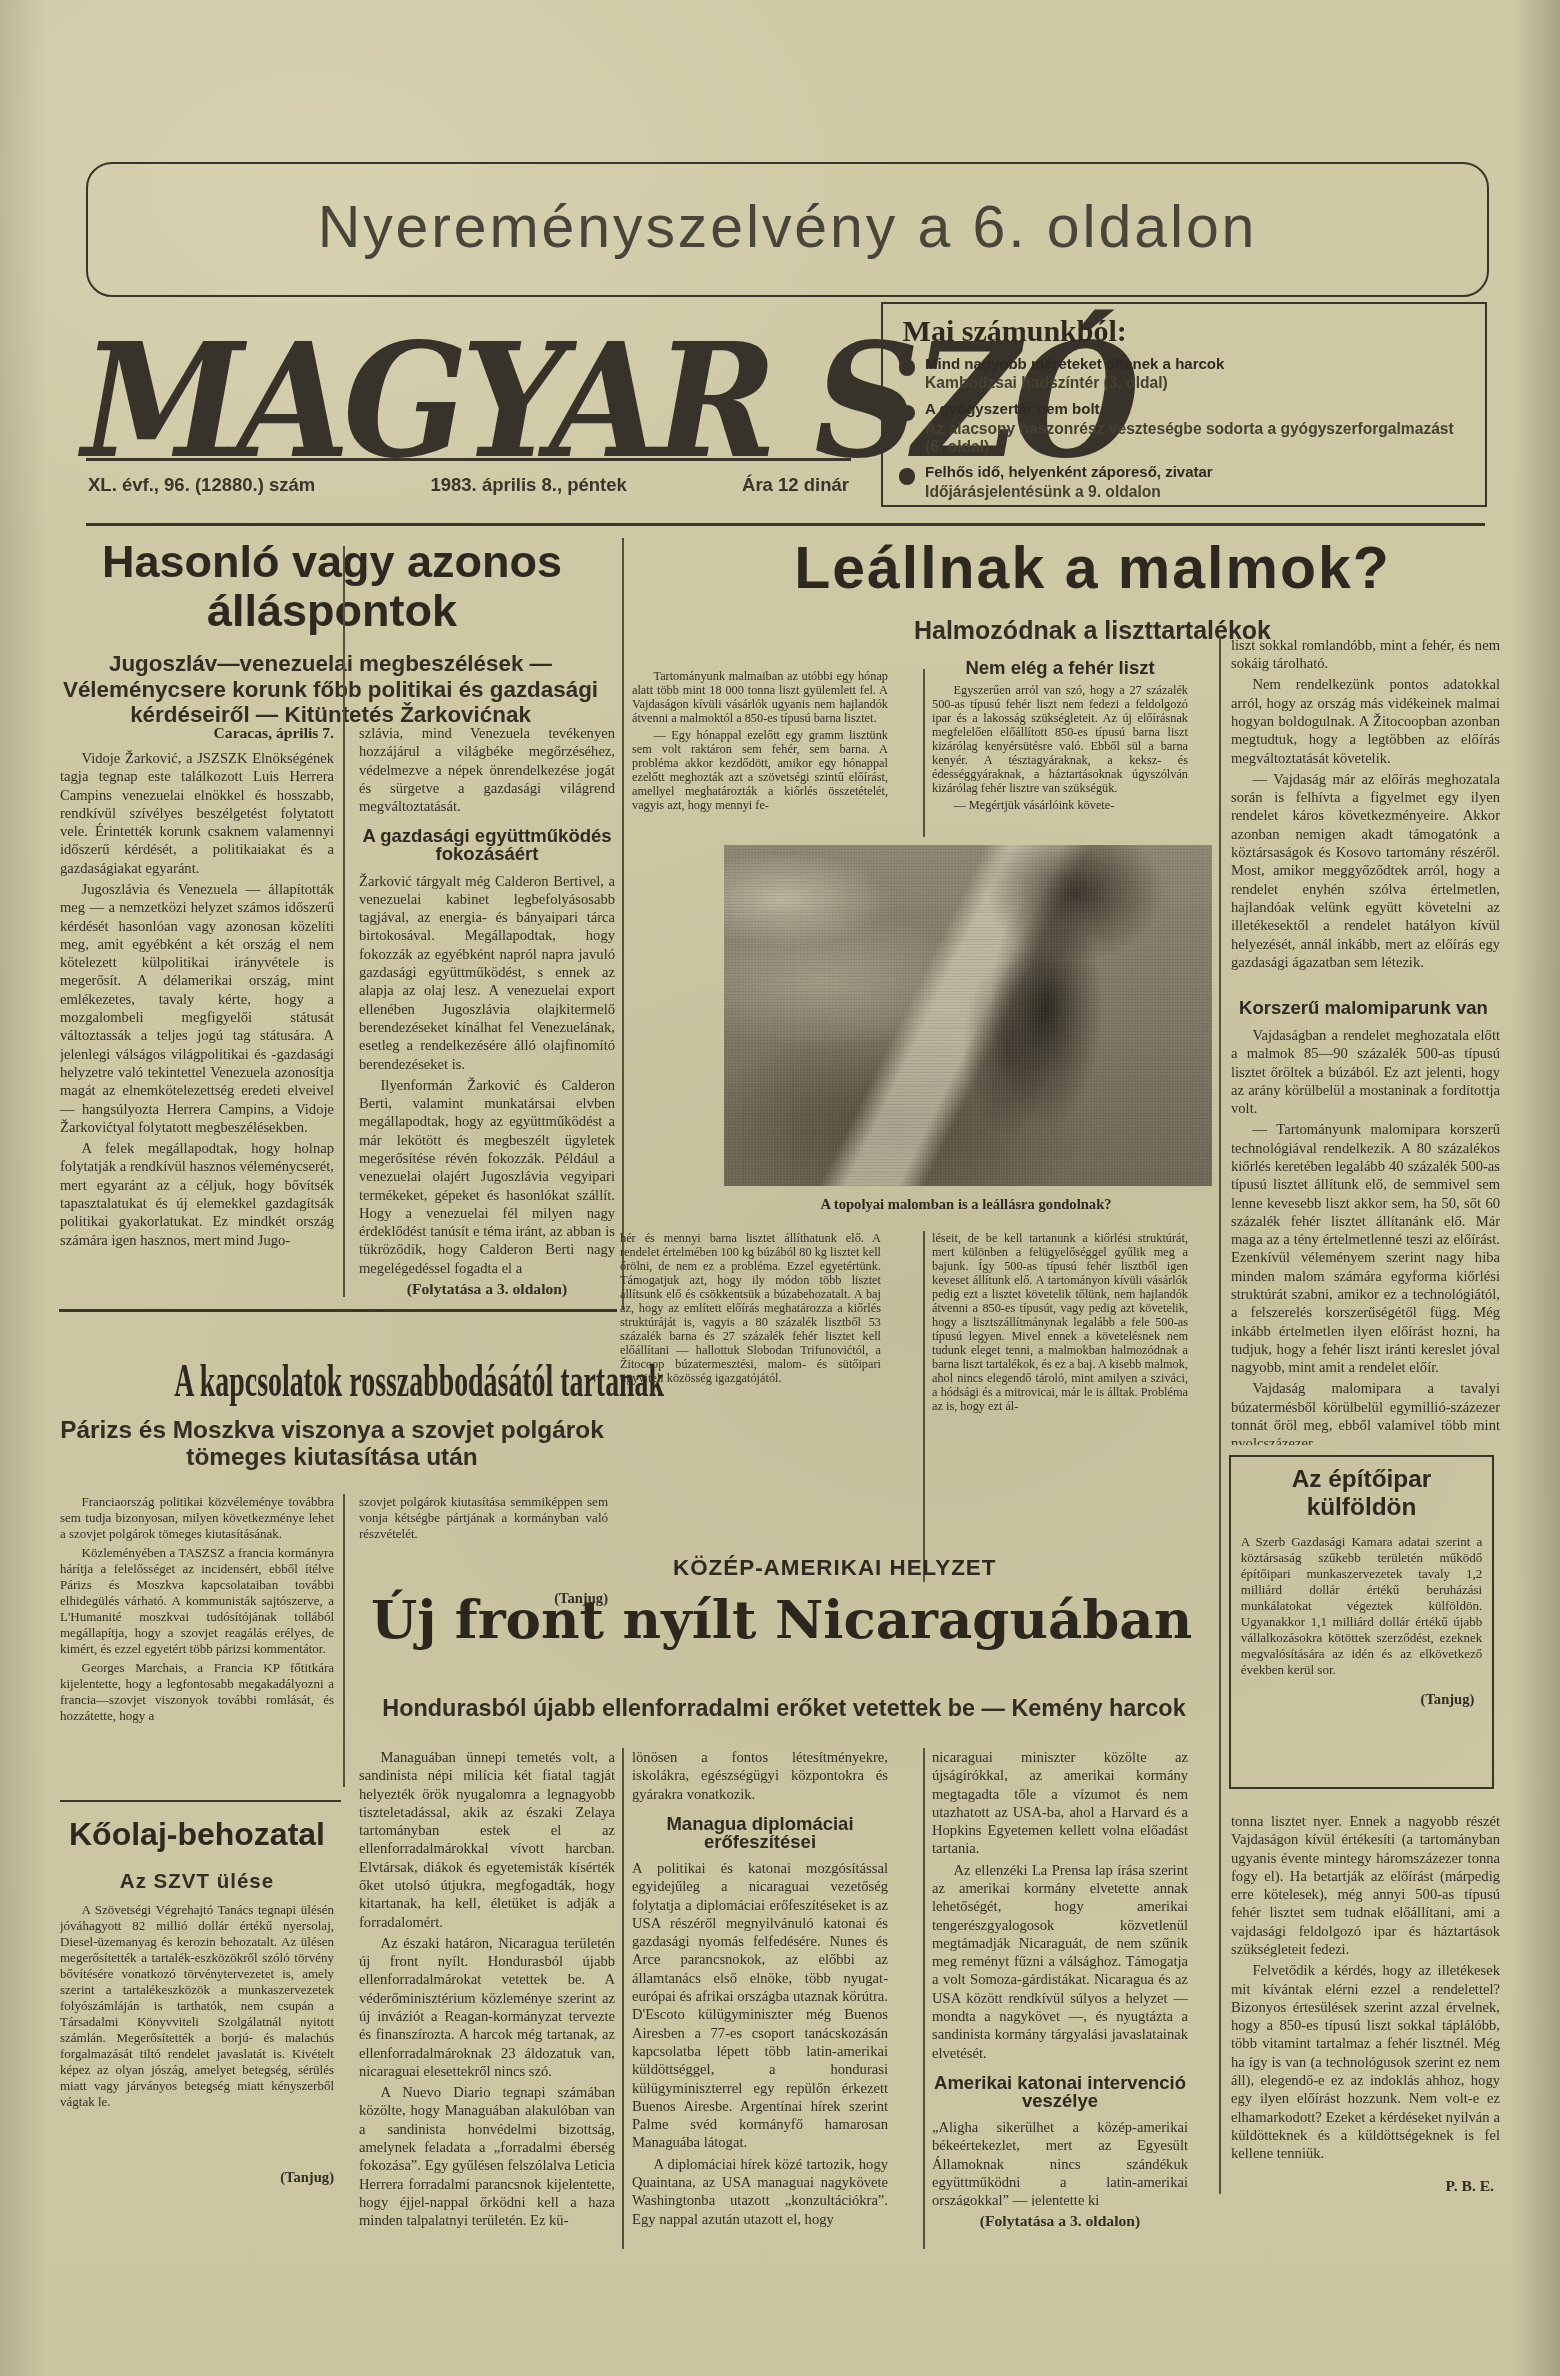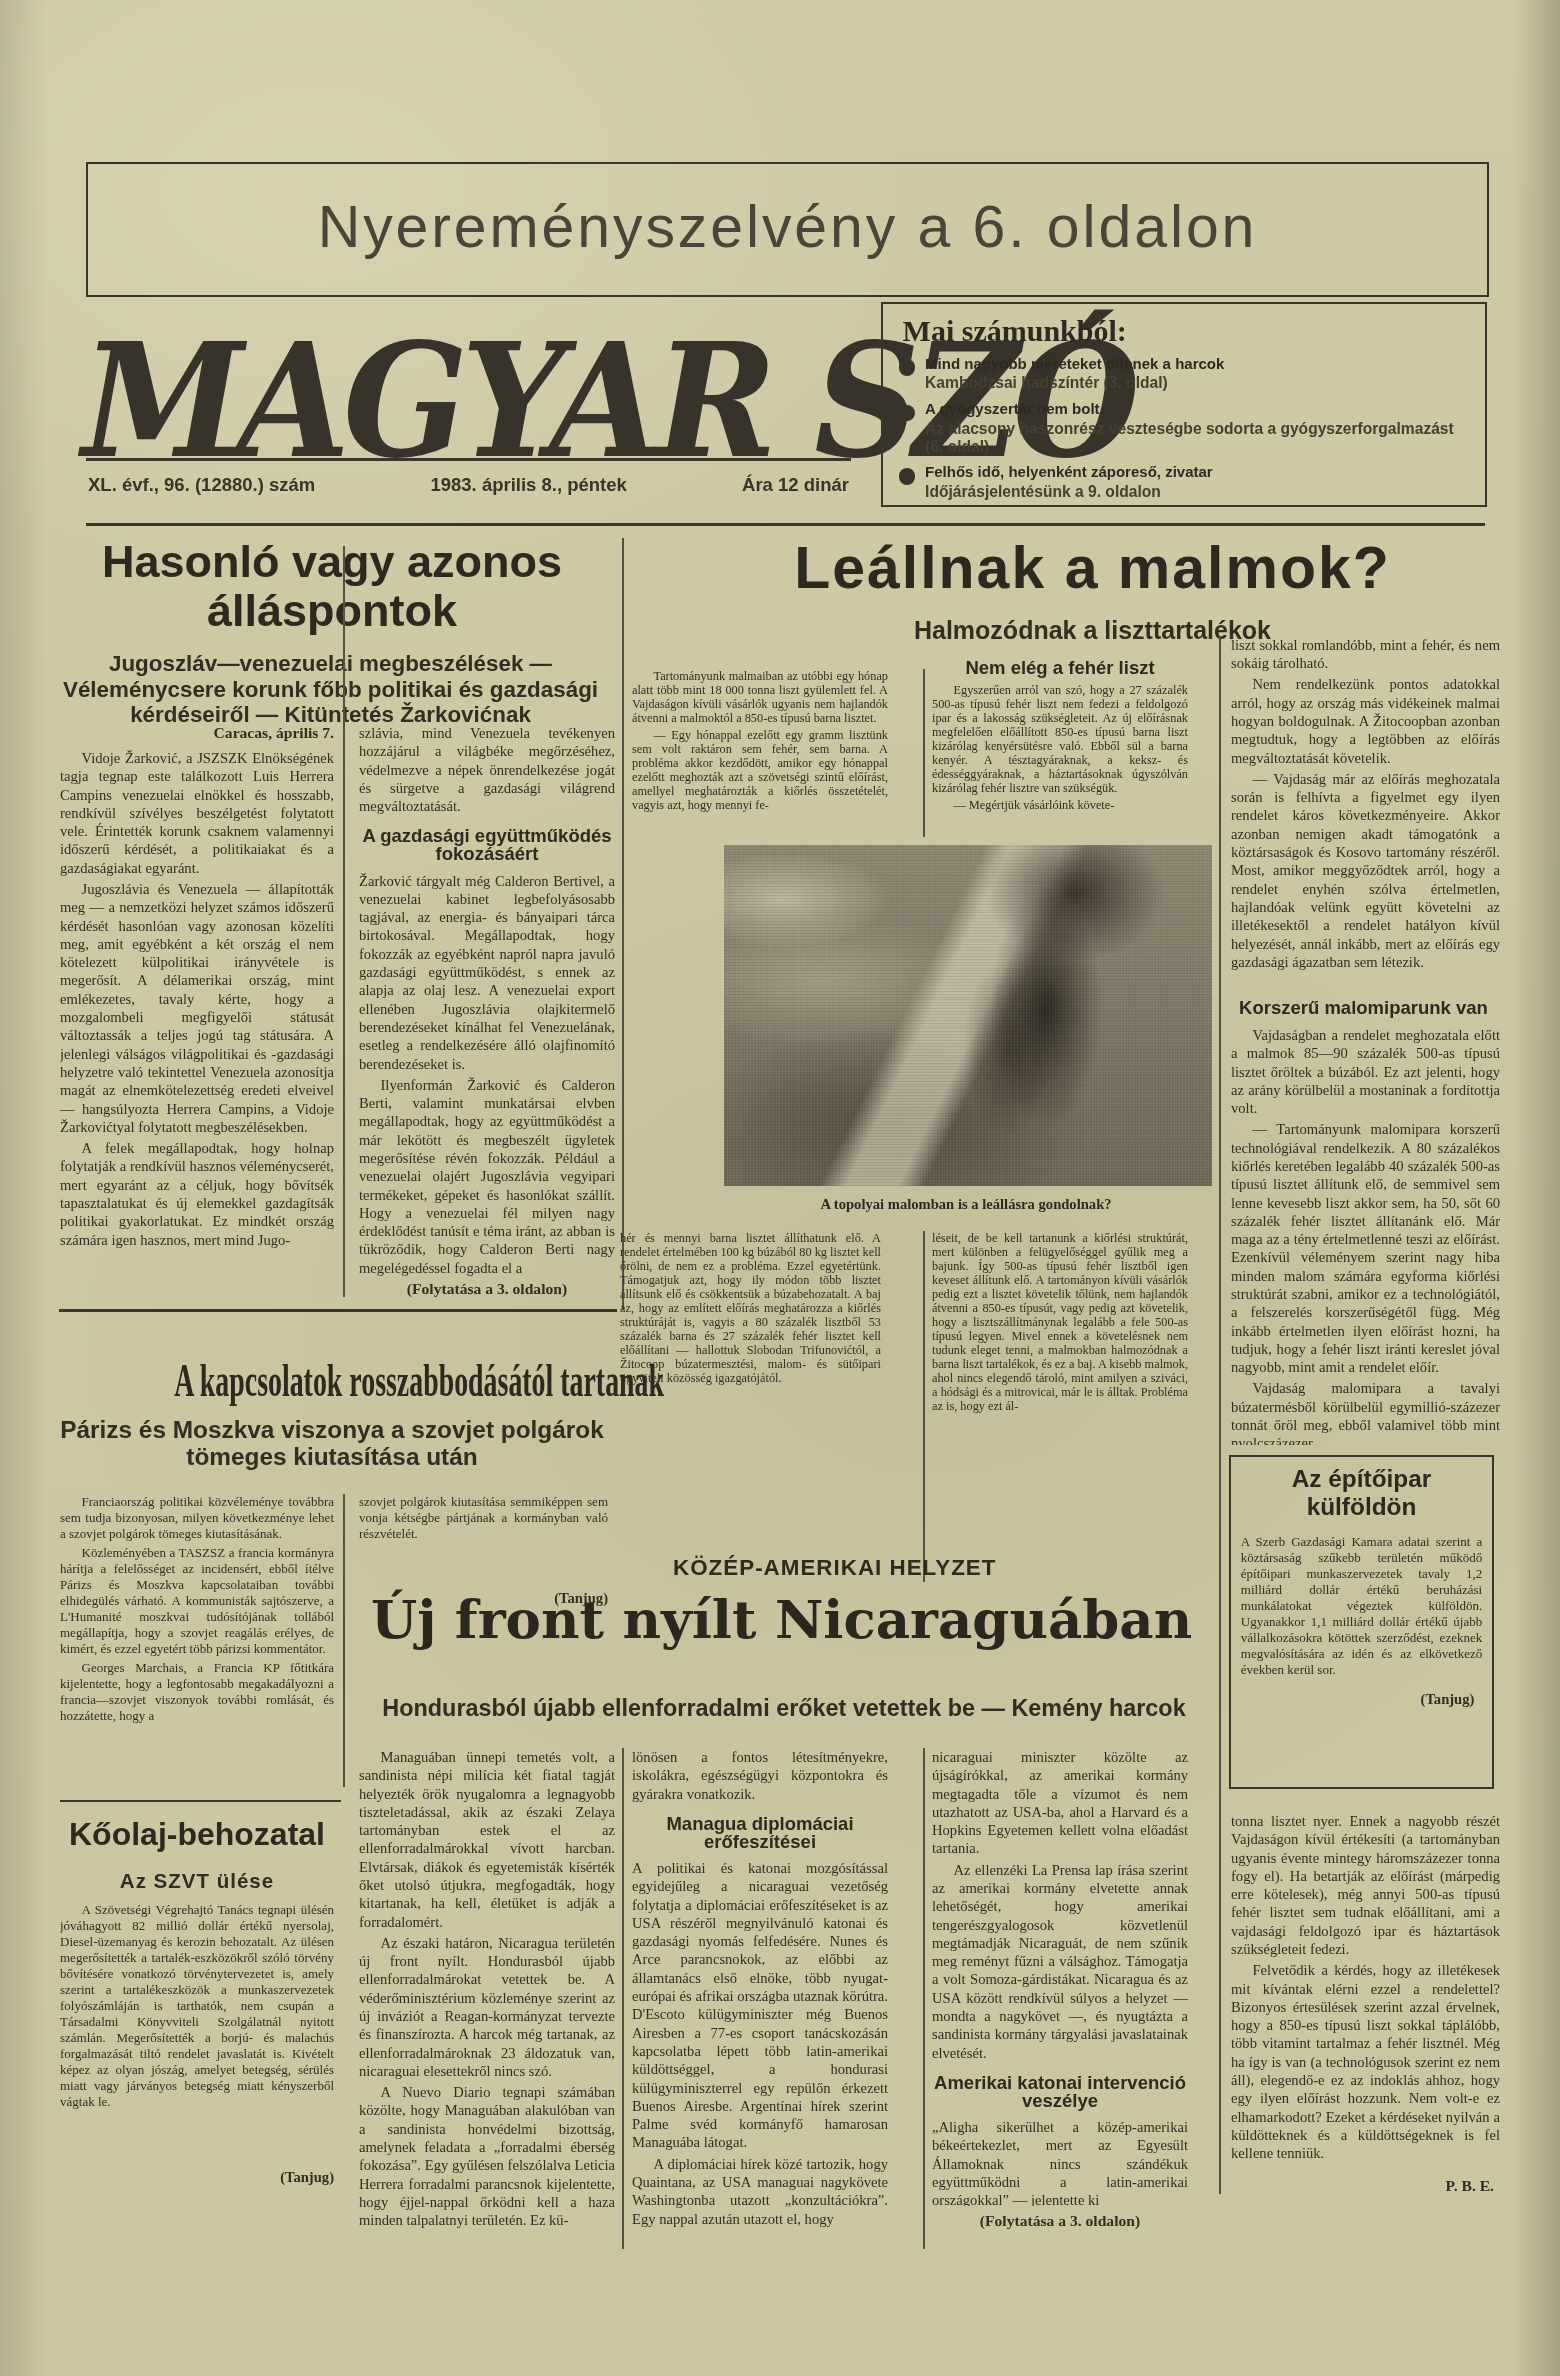--- a/index.html
+++ b/index.html
@@ -62,21 +62,21 @@
   .kicker{font-family:"Liberation Sans",sans-serif;font-weight:bold;font-size:22.4px;letter-spacing:1px;color:#2f2a21;}
   .squeeze{display:inline-block;transform:scale(0.68,1.12);transform-origin:center;white-space:nowrap;}
   .fatserif{font-family:"DejaVu Serif",serif;font-weight:bold;color:#2b261e;text-align:left;}
   .innerbox{position:absolute;border:2.9px solid #3a352b;}
 </style>
 </head>
 <body>
 
 <div class="page">
 
-  <div class="box" style="left:86px;top:162px;width:1399px;height:131px;">
+  <div class="box" style="left:86px;top:162px;width:1399px;height:131px;border-radius:26px;">
     <div class="banner-text sans center" style="line-height:127px;">Nyereményszelvény a 6. oldalon</div>
   </div>
 
   <div class="abs masthead" style="left:82px;top:308px;">MAGYAR SZÓ</div>
 
   <div class="box" style="left:881px;top:302px;width:606px;height:205px;padding:5.9px 13.7px;box-sizing:border-box;overflow:hidden;">
     <div class="today-title">Mai számunkból:</div>
     <div class="today-item">
       <span class="bullet"></span>
       <div>

